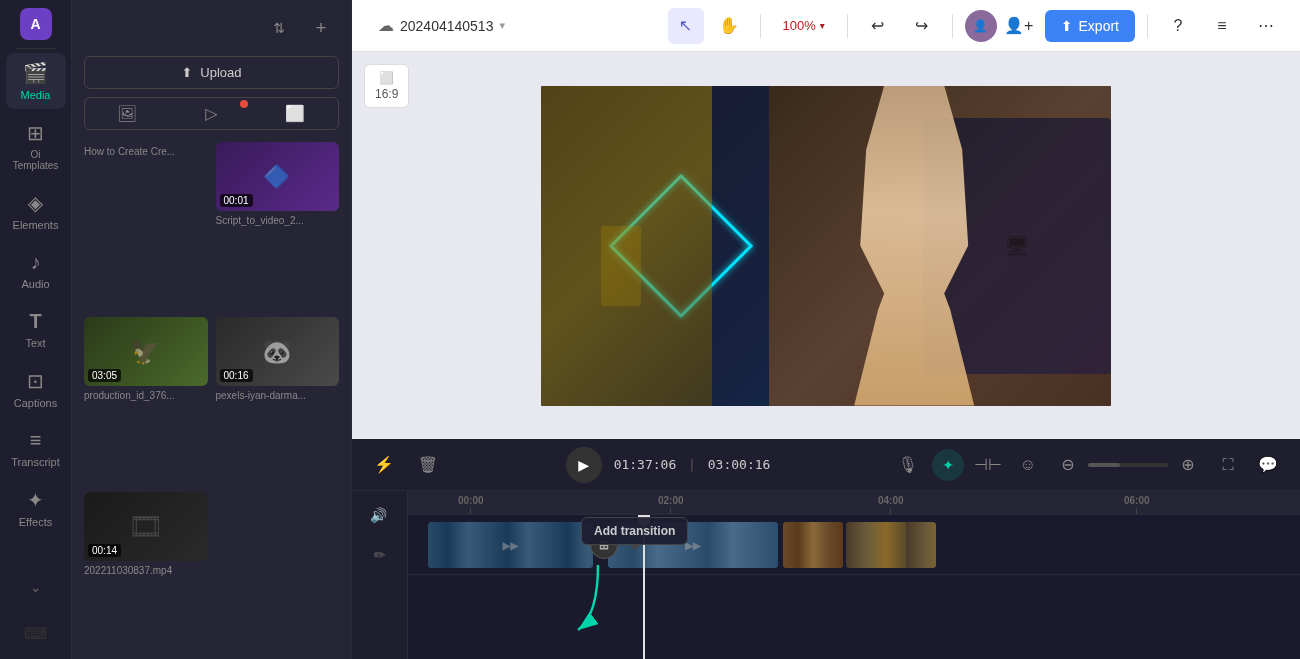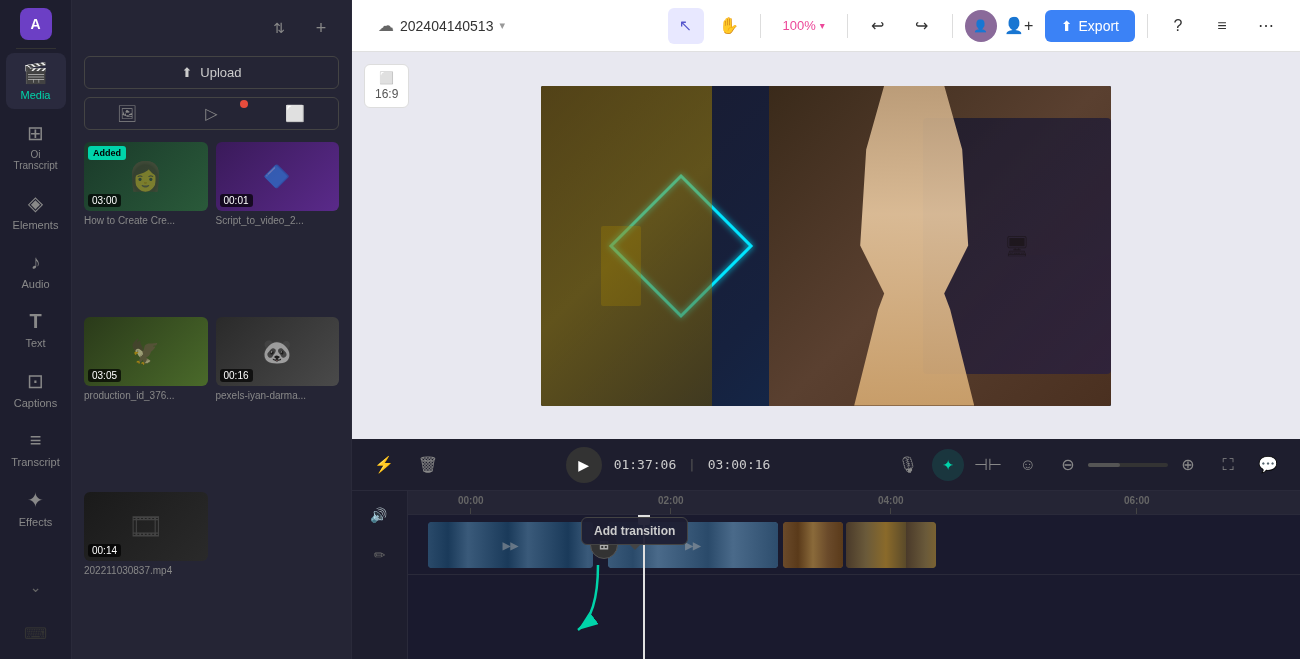--- a/index.html
+++ b/index.html
@@ -251,21 +251,21 @@
     .tool-btn.active { background: #e8e8ff; color: #5555cc; }
     .zoom-btn {
       display: flex;
       align-items: center;
       gap: 4px;
       padding: 6px 10px;
       border-radius: 6px;
       border: none;
       background: transparent;
       cursor: pointer;
-      color: #ec4899;
+      color: #b91c1c;
       font-size: 13px;
     }
     .top-divider {
       width: 1px;
       height: 24px;
       background: #ddd;
       margin: 0 4px;
     }
     .export-btn {
       display: flex;
@@ -606,21 +606,21 @@
     <span>A</span>
   </div>
   <div style="margin-top:4px; width:40px; height:1px; background:#333;"></div>
 
   <div class="nav-item active">
     <span class="nav-icon">🎬</span>
     <span>Media</span>
   </div>
   <div class="nav-item">
     <span class="nav-icon">⊞</span>
-    <span style="font-size:10px;">Oi Transcript</span>
+    <span style="font-size:10px;">Oi Templates</span>
   </div>
   <div class="nav-item">
     <span class="nav-icon">◈</span>
     <span>Elements</span>
   </div>
   <div class="nav-item">
     <span class="nav-icon">♪</span>
     <span>Audio</span>
   </div>
   <div class="nav-item">
@@ -671,27 +671,20 @@
       <span class="badge"></span>
     </button>
     <button class="filter-btn">
       <span>⬜</span>
     </button>
   </div>
 
   <div class="media-grid">
 
     <div class="media-item">
-      <div class="media-thumb thumb-green">
-        <span class="added-badge">Added</span>
-        <div style="width:100%;height:100%;display:flex;align-items:center;justify-content:center;">
-          <span style="font-size:28px;opacity:0.4;">👩</span>
-        </div>
-        <span class="duration">03:00</span>
-      </div>
       <div class="media-name">How to Create Cre...</div>
     </div>
 
     <div class="media-item">
       <div class="media-thumb thumb-purple">
         <div style="width:100%;height:100%;display:flex;align-items:center;justify-content:center;">
           <span style="font-size:22px;opacity:0.5;">🔷</span>
         </div>
         <span class="duration">00:01</span>
       </div>

